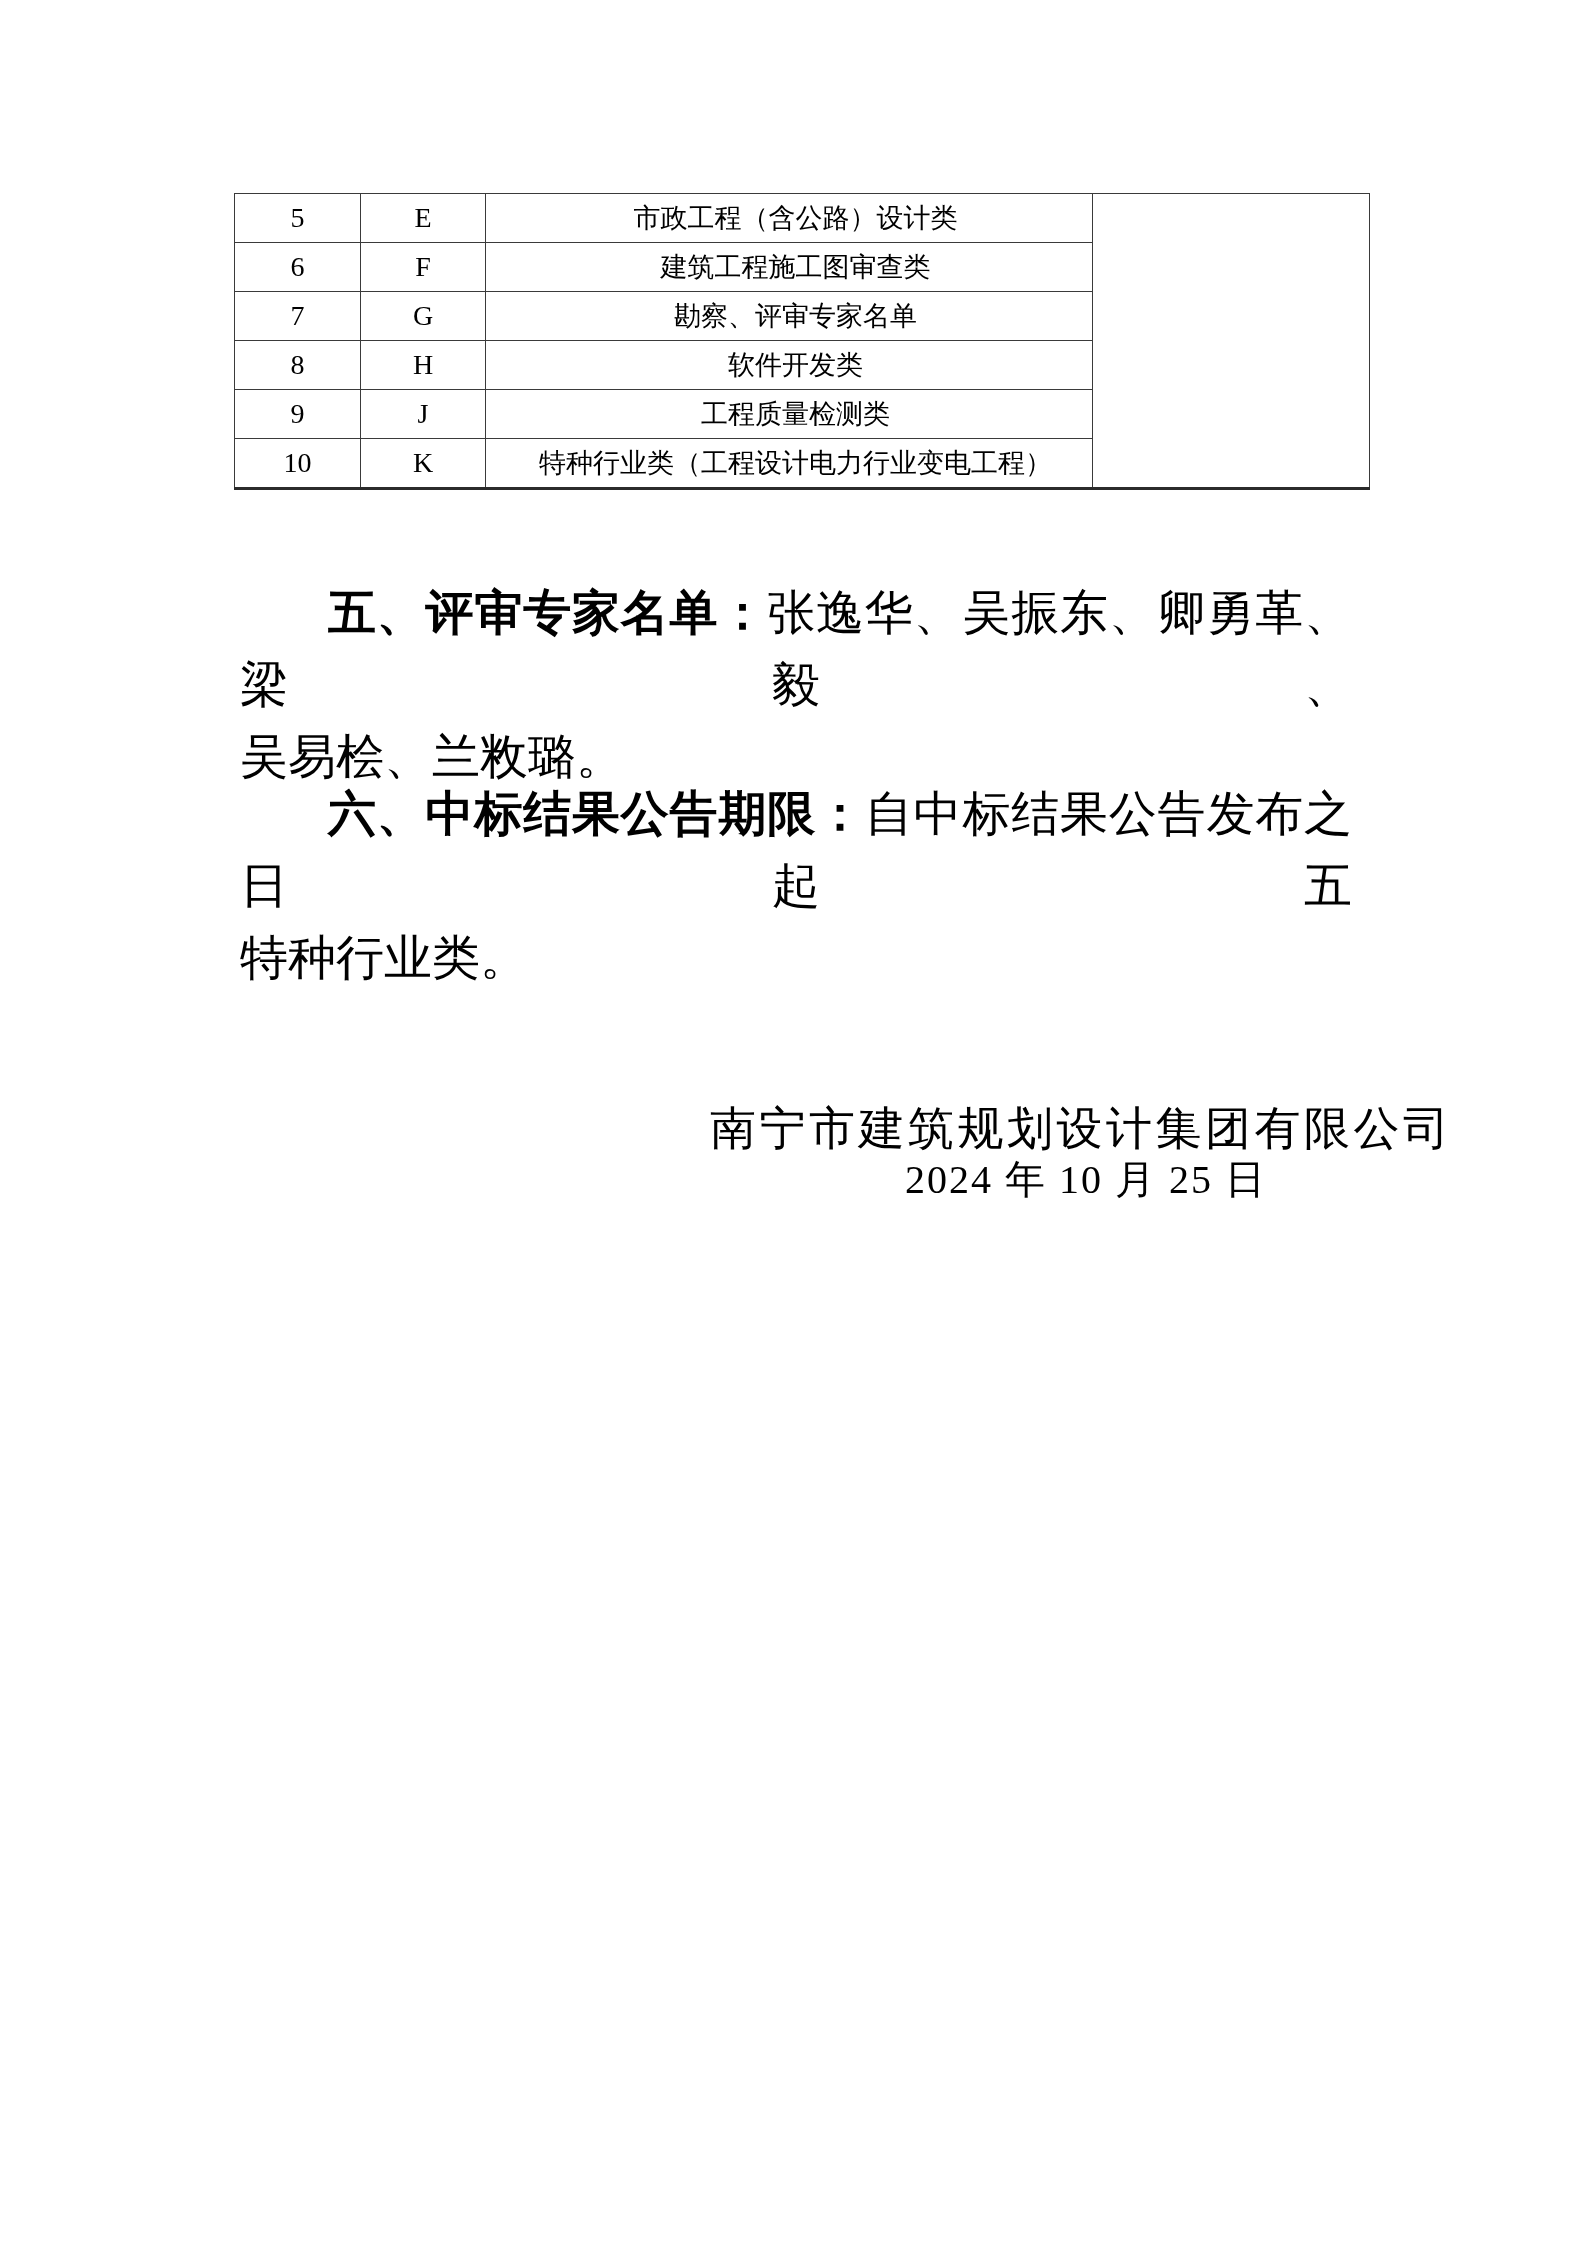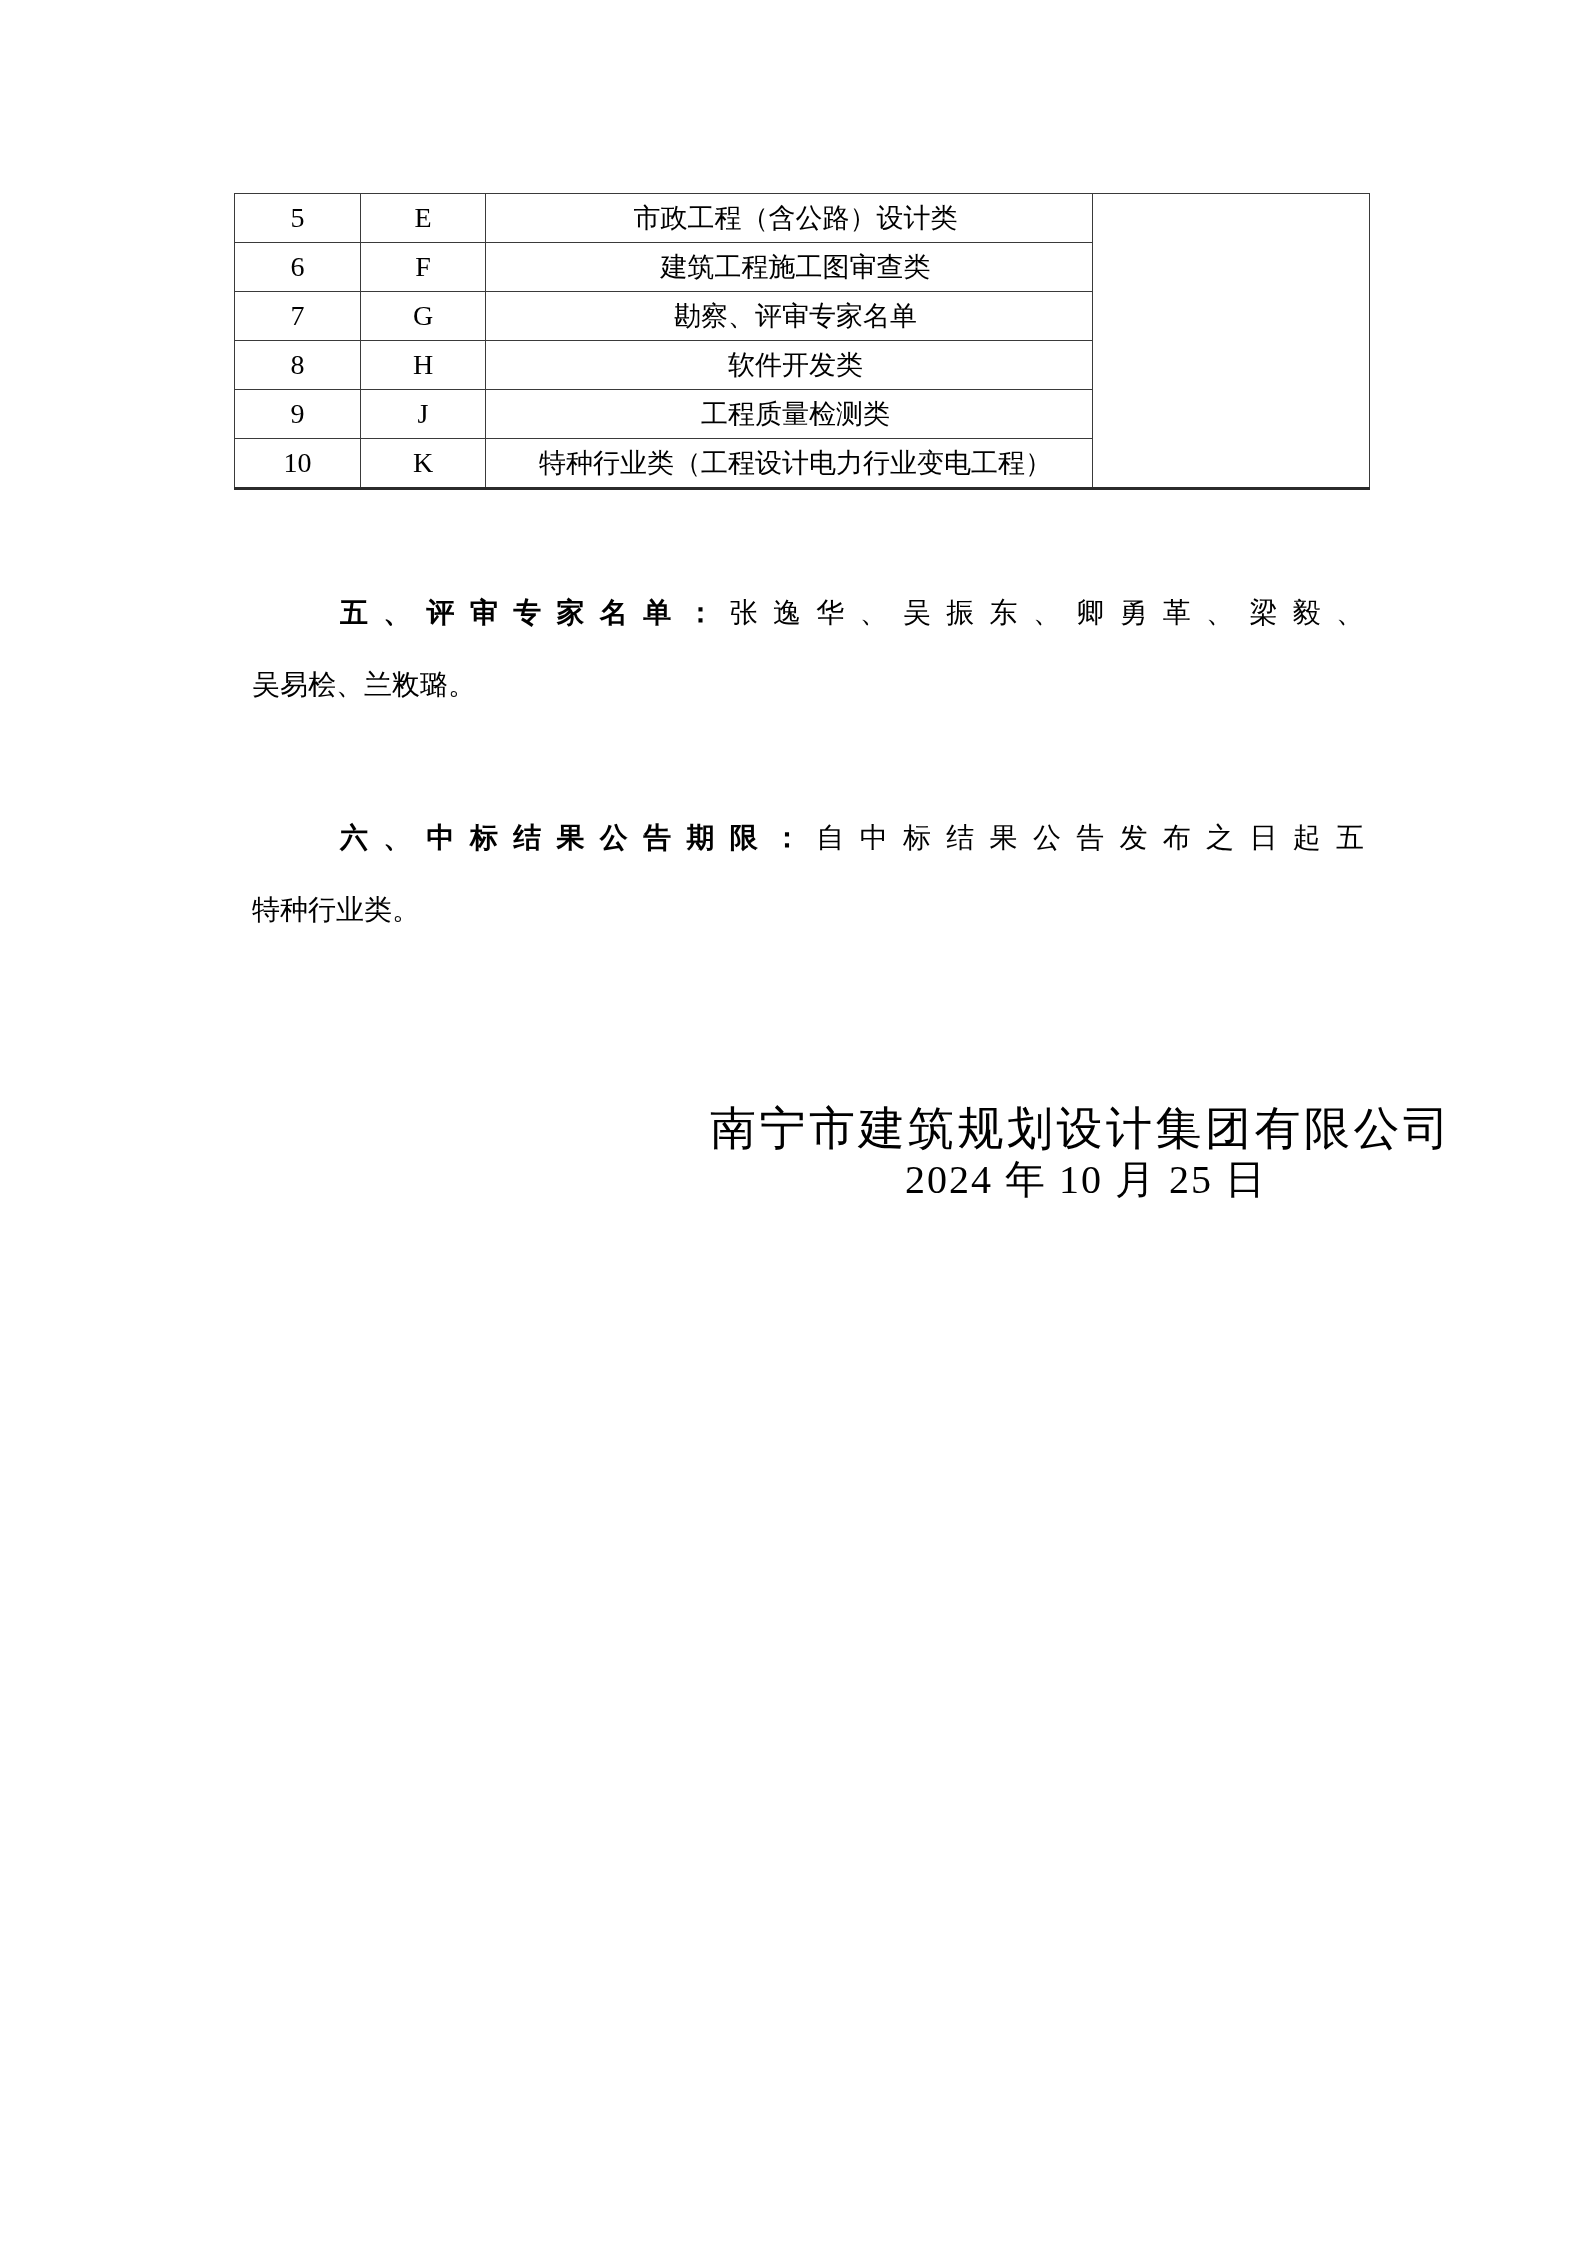--- a/index.html
+++ b/index.html
@@ -39,39 +39,38 @@
   .doc-table td.cell-no     { width: 125px; text-align: center; }
   .doc-table td.cell-code   { width: 124px; text-align: center; }
   .doc-table td.cell-cat    { width: 593px; text-align: center; padding-left: 13px; font-size: 27px; }
   .doc-table td.cell-remark { width: 276px; }
 
   
   .para {
     position: absolute;
     left: 240px;
     width: 1112px;
-    font-size: 28px;
+    font-size: 48px;
     line-height: 72px;
     text-align: left;
     word-break: break-all;
-    margin-left: 12px;
   }
   .para .line {
     text-align: justify;
     text-align-last: justify;
   }
   .para .line.first {
     text-indent: 88px;
   }
   .para .line.last {
     text-align: right;
     text-align-last: left;
   }
   .para-experts { top: 577px; }
-  .para-announcement { top: 802px; }
+  .para-announcement { top: 778px; }
   .bold-lead { font-weight: bold; }
 
   
   .company-line {
     position: absolute;
     left: 710px;
     top: 1098px;
     font-size: 46px;
     line-height: 62px;
     letter-spacing: 3.5px;

